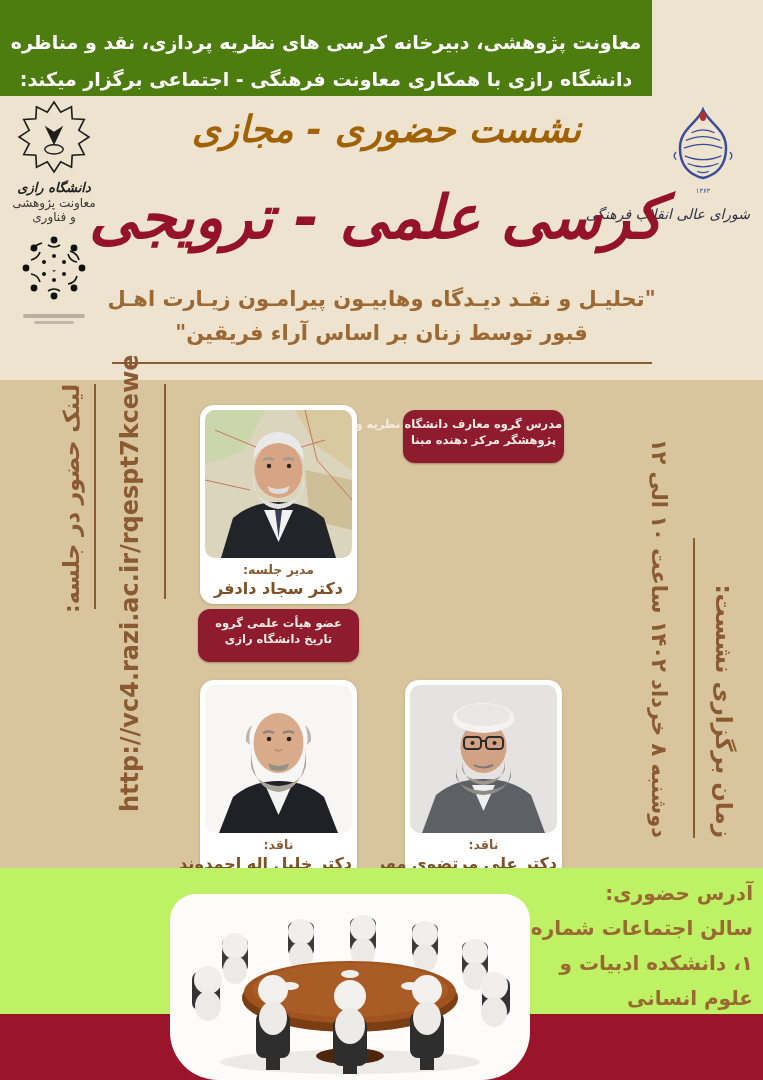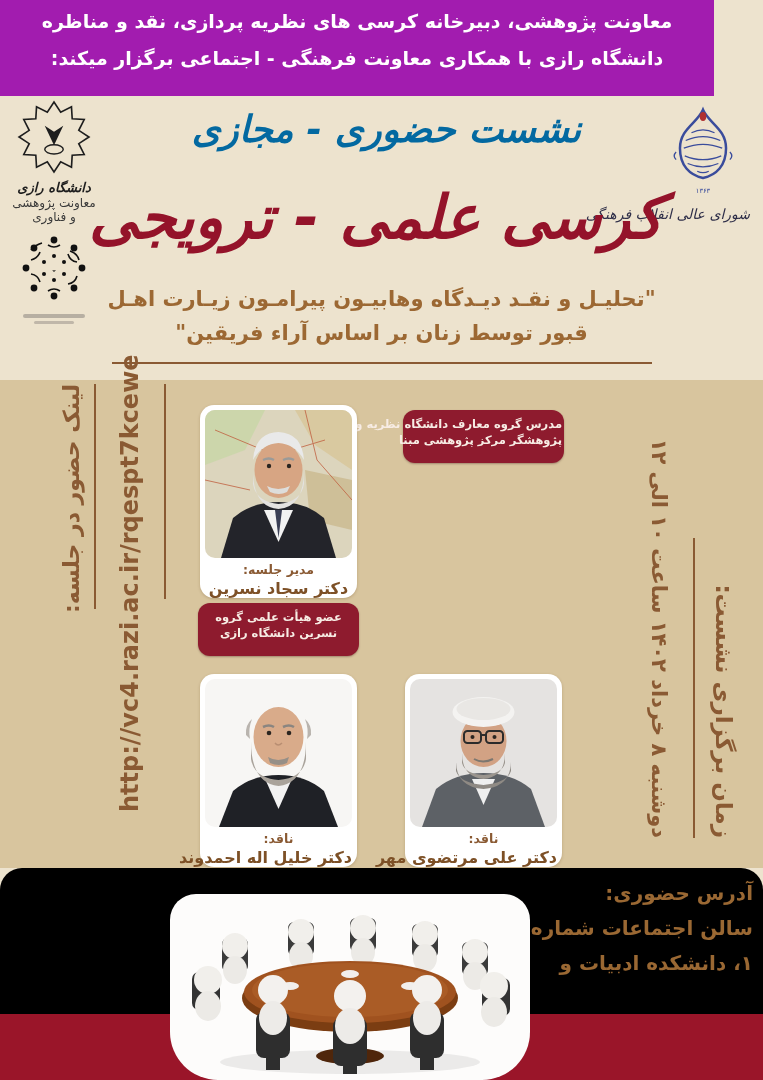--- a/index.html
+++ b/index.html
@@ -1,36 +1,36 @@
 <!DOCTYPE html>
 <html lang="fa"><head>
 <meta charset="utf-8">
 <style>
   * { margin:0; padding:0; box-sizing:border-box; }
   body { background:#fff; font-family:"DejaVu Sans", sans-serif; }
   .poster { position:relative; width:763px; height:1080px; overflow:hidden; background:#EDE3CE; margin:0 auto; direction:rtl; }
 
   
-  .top-banner { position:absolute; top:0; left:0; width:714px; height:96px; background:#a21caf; color:#fff;
-                text-align:center; padding-top:3px; }
+  .top-banner { position:absolute; top:0; left:0; width:652px; height:96px; background:#4d7c0f; color:#fff;
+                text-align:center; padding-top:24px; }
   .top-banner .bl { font-size:19px; font-weight:bold; line-height:37px; white-space:nowrap; }
 
   
   .cream { position:absolute; top:96px; left:0; width:763px; height:284px; background:#EDE3CE; }
   .logo-col { position:absolute; top:4px; right:693px; left:10px; width:88px; text-align:center; }
   .logo-col { left:10px; right:auto; }
   .uni-caption1 { font-size:13px; font-weight:bold; font-style:italic; color:#1d1d1d; margin-top:2px; }
   .uni-caption2 { font-size:12px; color:#3a3a3a; margin-top:1px; }
   .smudge1 { width:62px; height:4px; background:#9a938a; opacity:.65; margin:6px auto 0; border-radius:2px; }
   .smudge2 { width:40px; height:3px; background:#9a938a; opacity:.55; margin:3px auto 0; border-radius:2px; }
   .council-logo { position:absolute; top:8px; left:655px; width:95px; text-align:center; }
   .council-caption { font-size:14px; font-style:italic; color:#2e2e48; margin-top:2px; white-space:nowrap; }
 
   .titles { position:absolute; top:2px; left:110px; right:100px; text-align:center; }
-  .title-script-1 { font-size:37px; line-height:64px; font-weight:bold; font-style:italic; color:#0369a1; white-space:nowrap; }
+  .title-script-1 { font-size:37px; line-height:64px; font-weight:bold; font-style:italic; color:#a16207; white-space:nowrap; }
   .title-script-2 { font-size:60px; line-height:110px; font-weight:bold; font-style:italic; color:#94132A; white-space:nowrap; }
   .subtitle { position:absolute; top:186px; left:40px; right:40px; text-align:center;
               font-size:21px; font-weight:bold; color:#9C6833; line-height:34px; }
   .cream-divider { position:absolute; top:266px; left:112px; width:540px; height:2px; background:#8A5A33; }
 
   
   .tan { position:absolute; top:380px; left:0; width:763px; height:488px; background:#D8C59E; }
 
   
   .strip { position:absolute; direction:rtl; text-align:right; color:#8A5A33; }
@@ -40,32 +40,32 @@
   .strip-rule  { border:0; border-top:2px solid #8A5A33; margin:0 0 8px auto; }
   .rule-w300 { width:300px; } .rule-w225 { width:225px; } .rule-w215 { width:215px; margin-top:8px; }
   .strip-value { display:block; font-size:21px; font-weight:bold; line-height:52px; white-space:nowrap; }
   .strip-url   { display:block; direction:ltr; font-size:24px; font-weight:bold; line-height:52px; white-space:nowrap; }
   .strip-left .strip-label { font-size:22px; line-height:44px; }
 
   
   .cards { position:absolute; top:25px; right:201px; width:362px; display:grid;
            grid-template-columns:157px 157px; column-gap:48px; row-gap:18px; direction:rtl; }
   .card { width:157px; }
-  .card-white { background:#fff; border-radius:14px; padding:5px 5px 0; box-shadow:0 1px 3px rgba(90,60,20,.25); }
+  .card-white { background:#fff; border-radius:14px; padding:5px 5px 6px; box-shadow:0 1px 3px rgba(90,60,20,.25); }
   .photo { width:147px; height:148px; border-radius:10px; overflow:hidden; display:block; }
   .photo svg { display:block; }
   .role { text-align:center; font-size:12.5px; font-weight:bold; color:#8A5A33; margin-top:4px; white-space:nowrap; }
   .name { text-align:center; font-size:16px; font-weight:bold; color:#7D5026; margin-top:2px; white-space:nowrap; }
   .badge { margin:5px -2px 0; background:#8E1B2E; border-radius:12px; color:#F7ECE4; text-align:center;
            padding:6px 2px 15px; box-shadow:0 1px 2px rgba(60,20,20,.35); }
   .badge div { font-size:14px; font-weight:bold; line-height:17px; white-space:nowrap; }
   .badge.badge-small div { font-size:11.5px; line-height:16px; }
 
   
-  .bottom { position:absolute; top:868px; left:0; width:763px; height:212px; background:#000000;border-radius:22px; }
+  .bottom { position:absolute; top:868px; left:0; width:763px; height:212px; background:#bef264; }
   .footer-band { position:absolute; bottom:0; left:0; width:763px; height:66px; background:#9A1529; }
   .illus-card { position:absolute; left:170px; top:26px; width:360px; height:186px; background:#fdfcfb;
                 border-radius:26px 26px 48px 48px; }
   .address { position:absolute; top:8px; left:545px; width:208px; text-align:right; color:#9A6833;
              font-size:20px; font-weight:bold; line-height:35px; }
   .address div { white-space:nowrap; }
 </style>
 </head>
 <body>
 
@@ -156,21 +156,21 @@
     </div>
     <div class="cream-divider"></div>
   </section>
 
   <section class="tan">
     <div class="cards">
 
       <div class="card">
         <div class="badge badge-small">
           <div>مدرس گروه معارف دانشگاه نظریه و</div>
-          <div>پژوهشگر مرکز پژوهشی مبنا</div>
+          <div>پژوهشگر مرکز دهنده مبنا</div>
         </div>
       </div>
 
       <div class="card">
         <div class="card-white">
           <span class="photo">
             <svg width="147" height="148" viewBox="0 0 147 148">
               <rect width="147" height="148" fill="#DCD5BD"></rect>
               <polygon points="0,0 60,0 40,40 0,55" fill="#C9D6A8" opacity=".85"></polygon>
               <polygon points="90,0 147,0 147,60 110,35" fill="#D9C9A0"></polygon>
@@ -187,25 +187,25 @@
               <path d="M48,50 Q50,23 73.5,22 Q97,23 99,50 Q90,34 73.5,33 Q57,34 48,50 Z" fill="#E9E9E9"></path>
               <path d="M48,60 Q48,97 73.5,99 Q99,97 99,60 L99,74 Q96,92 73.5,94 Q51,92 48,74 Z" fill="#E3E2E0"></path>
               <path d="M62,76 q11,6 23,0 l-3,6 q-8,4 -17,0 Z" fill="#DDDDDB"></path>
               <path d="M58,50 q6,-3 11,0" stroke="#9a9a98" stroke-width="2.4" fill="none"></path>
               <path d="M78,50 q6,-3 11,0" stroke="#9a9a98" stroke-width="2.4" fill="none"></path>
               <circle cx="64" cy="56" r="2.2" fill="#2b2520"></circle>
                 <circle cx="84" cy="56" r="2.2" fill="#2b2520"></circle>
             </svg>
           </span>
           <div class="role">مدیر جلسه:</div>
-          <div class="name">دکتر سجاد نسرین</div>
+          <div class="name">دکتر سجاد دادفر</div>
         </div>
         <div class="badge badge-small">
           <div>عضو هیأت علمی گروه</div>
-          <div>نسرین دانشگاه رازی</div>
+          <div>تاریخ دانشگاه رازی</div>
         </div>
       </div>
 
       <div class="card">
         <div class="card-white">
           <span class="photo">
             <svg width="147" height="148" viewBox="0 0 147 148">
               <rect width="147" height="148" fill="#E5E3E1"></rect>
               <path d="M12,148 L26,110 Q45,94 73.5,94 Q102,94 121,110 L135,148 Z" fill="#5D6166"></path>
               <polygon points="62,100 73.5,126 85,100" fill="#EFEFEF"></polygon>
@@ -340,16 +340,17 @@
               <ellipse cx="257" cy="124" rx="14" ry="17" fill="#EDEBE8"></ellipse>
           </g>
         </svg>
       </span>
     </div>
 
     <div class="address">
       <div>آدرس حضوری:</div>
       <div>سالن اجتماعات شماره</div>
       <div>۱، دانشکده ادبیات و</div>
+      <div>علوم انسانی</div>
     </div>
   </section>
 
 </div>
 
 </body></html>

